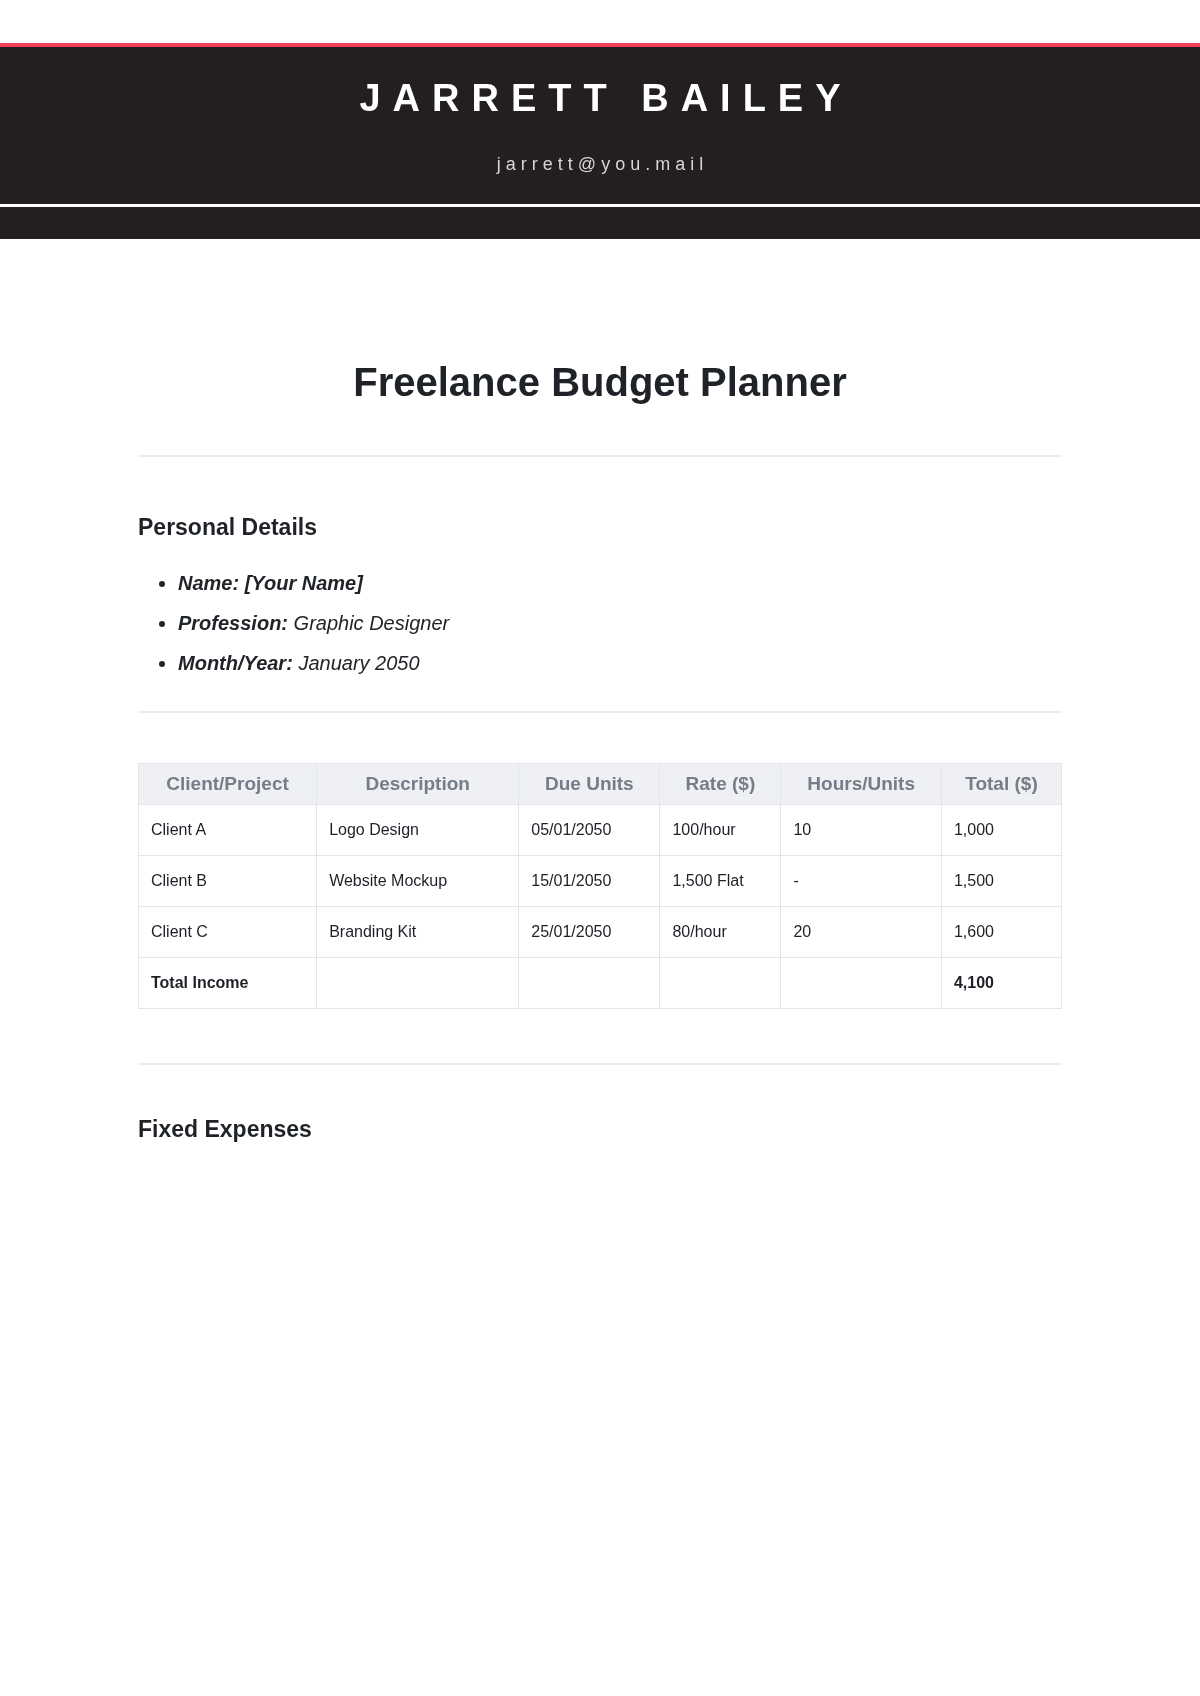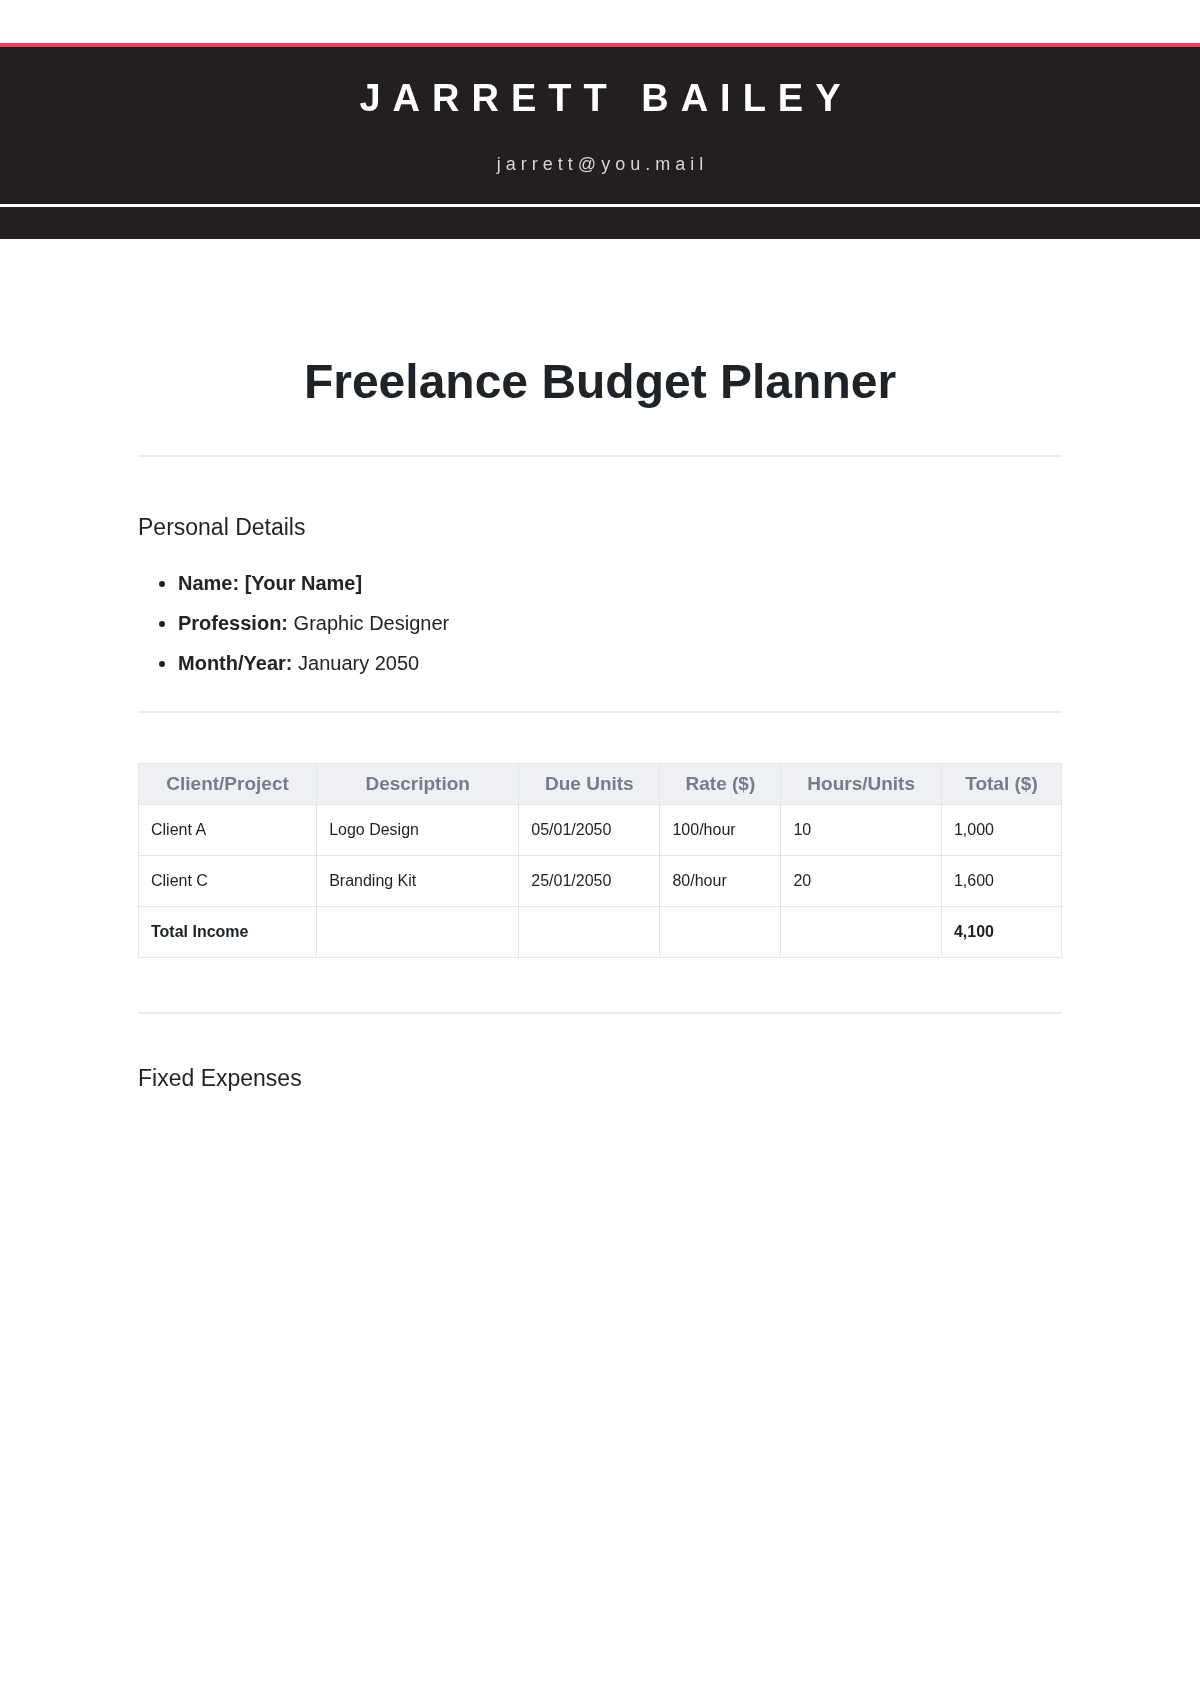--- a/index.html
+++ b/index.html
@@ -47,40 +47,41 @@
     line-height:22px;
     white-space:nowrap;
     text-indent:5px;
   }
   .letterhead-gap{height:3px;background:#ffffff;}
   .letterhead-strip{height:32px;background:var(--header-bg);}
   .content{padding:0 138px;}
   .doc-title{
     margin:118px 0 0 0;
     text-align:center;
-    font-size:48px;
+    font-size:40px;
     line-height:50px;
     font-weight:bold;
     color:#1f2328;
   }
   .divider{height:2px;background:var(--divider);border:0;}
   .divider-1{margin-top:48px;}
   .divider-2{margin-top:36px;}
   .divider-3{margin-top:54px;}
   .section-heading{
     margin:56px 0 0 0;
     font-size:23px;
     line-height:28px;
-    font-weight:normal;
+    font-weight:bold;
     color:#1f2328;
   }
   .details-list{
     margin:30px 0 0 0;
     padding-left:40px;
     font-size:20px;
+    font-style:italic;
   }
   .details-list li{
     line-height:24px;
     margin-bottom:16px;
   }
   .details-list li:last-child{margin-bottom:0;}
   .b{font-weight:bold;}
   table.income-table{
     margin-top:50px;
     width:100%;
@@ -165,20 +166,28 @@
       <tbody>
         <tr>
           <td>Client A</td>
           <td>Logo Design</td>
           <td>05/01/2050</td>
           <td>100/hour</td>
           <td>10</td>
           <td>1,000</td>
         </tr>
         <tr>
+          <td>Client B</td>
+          <td>Website Mockup</td>
+          <td>15/01/2050</td>
+          <td>1,500 Flat</td>
+          <td>-</td>
+          <td>1,500</td>
+        </tr>
+        <tr>
           <td>Client C</td>
           <td>Branding Kit</td>
           <td>25/01/2050</td>
           <td>80/hour</td>
           <td>20</td>
           <td>1,600</td>
         </tr>
         <tr>
           <td class="b">Total Income</td>
           <td></td>

